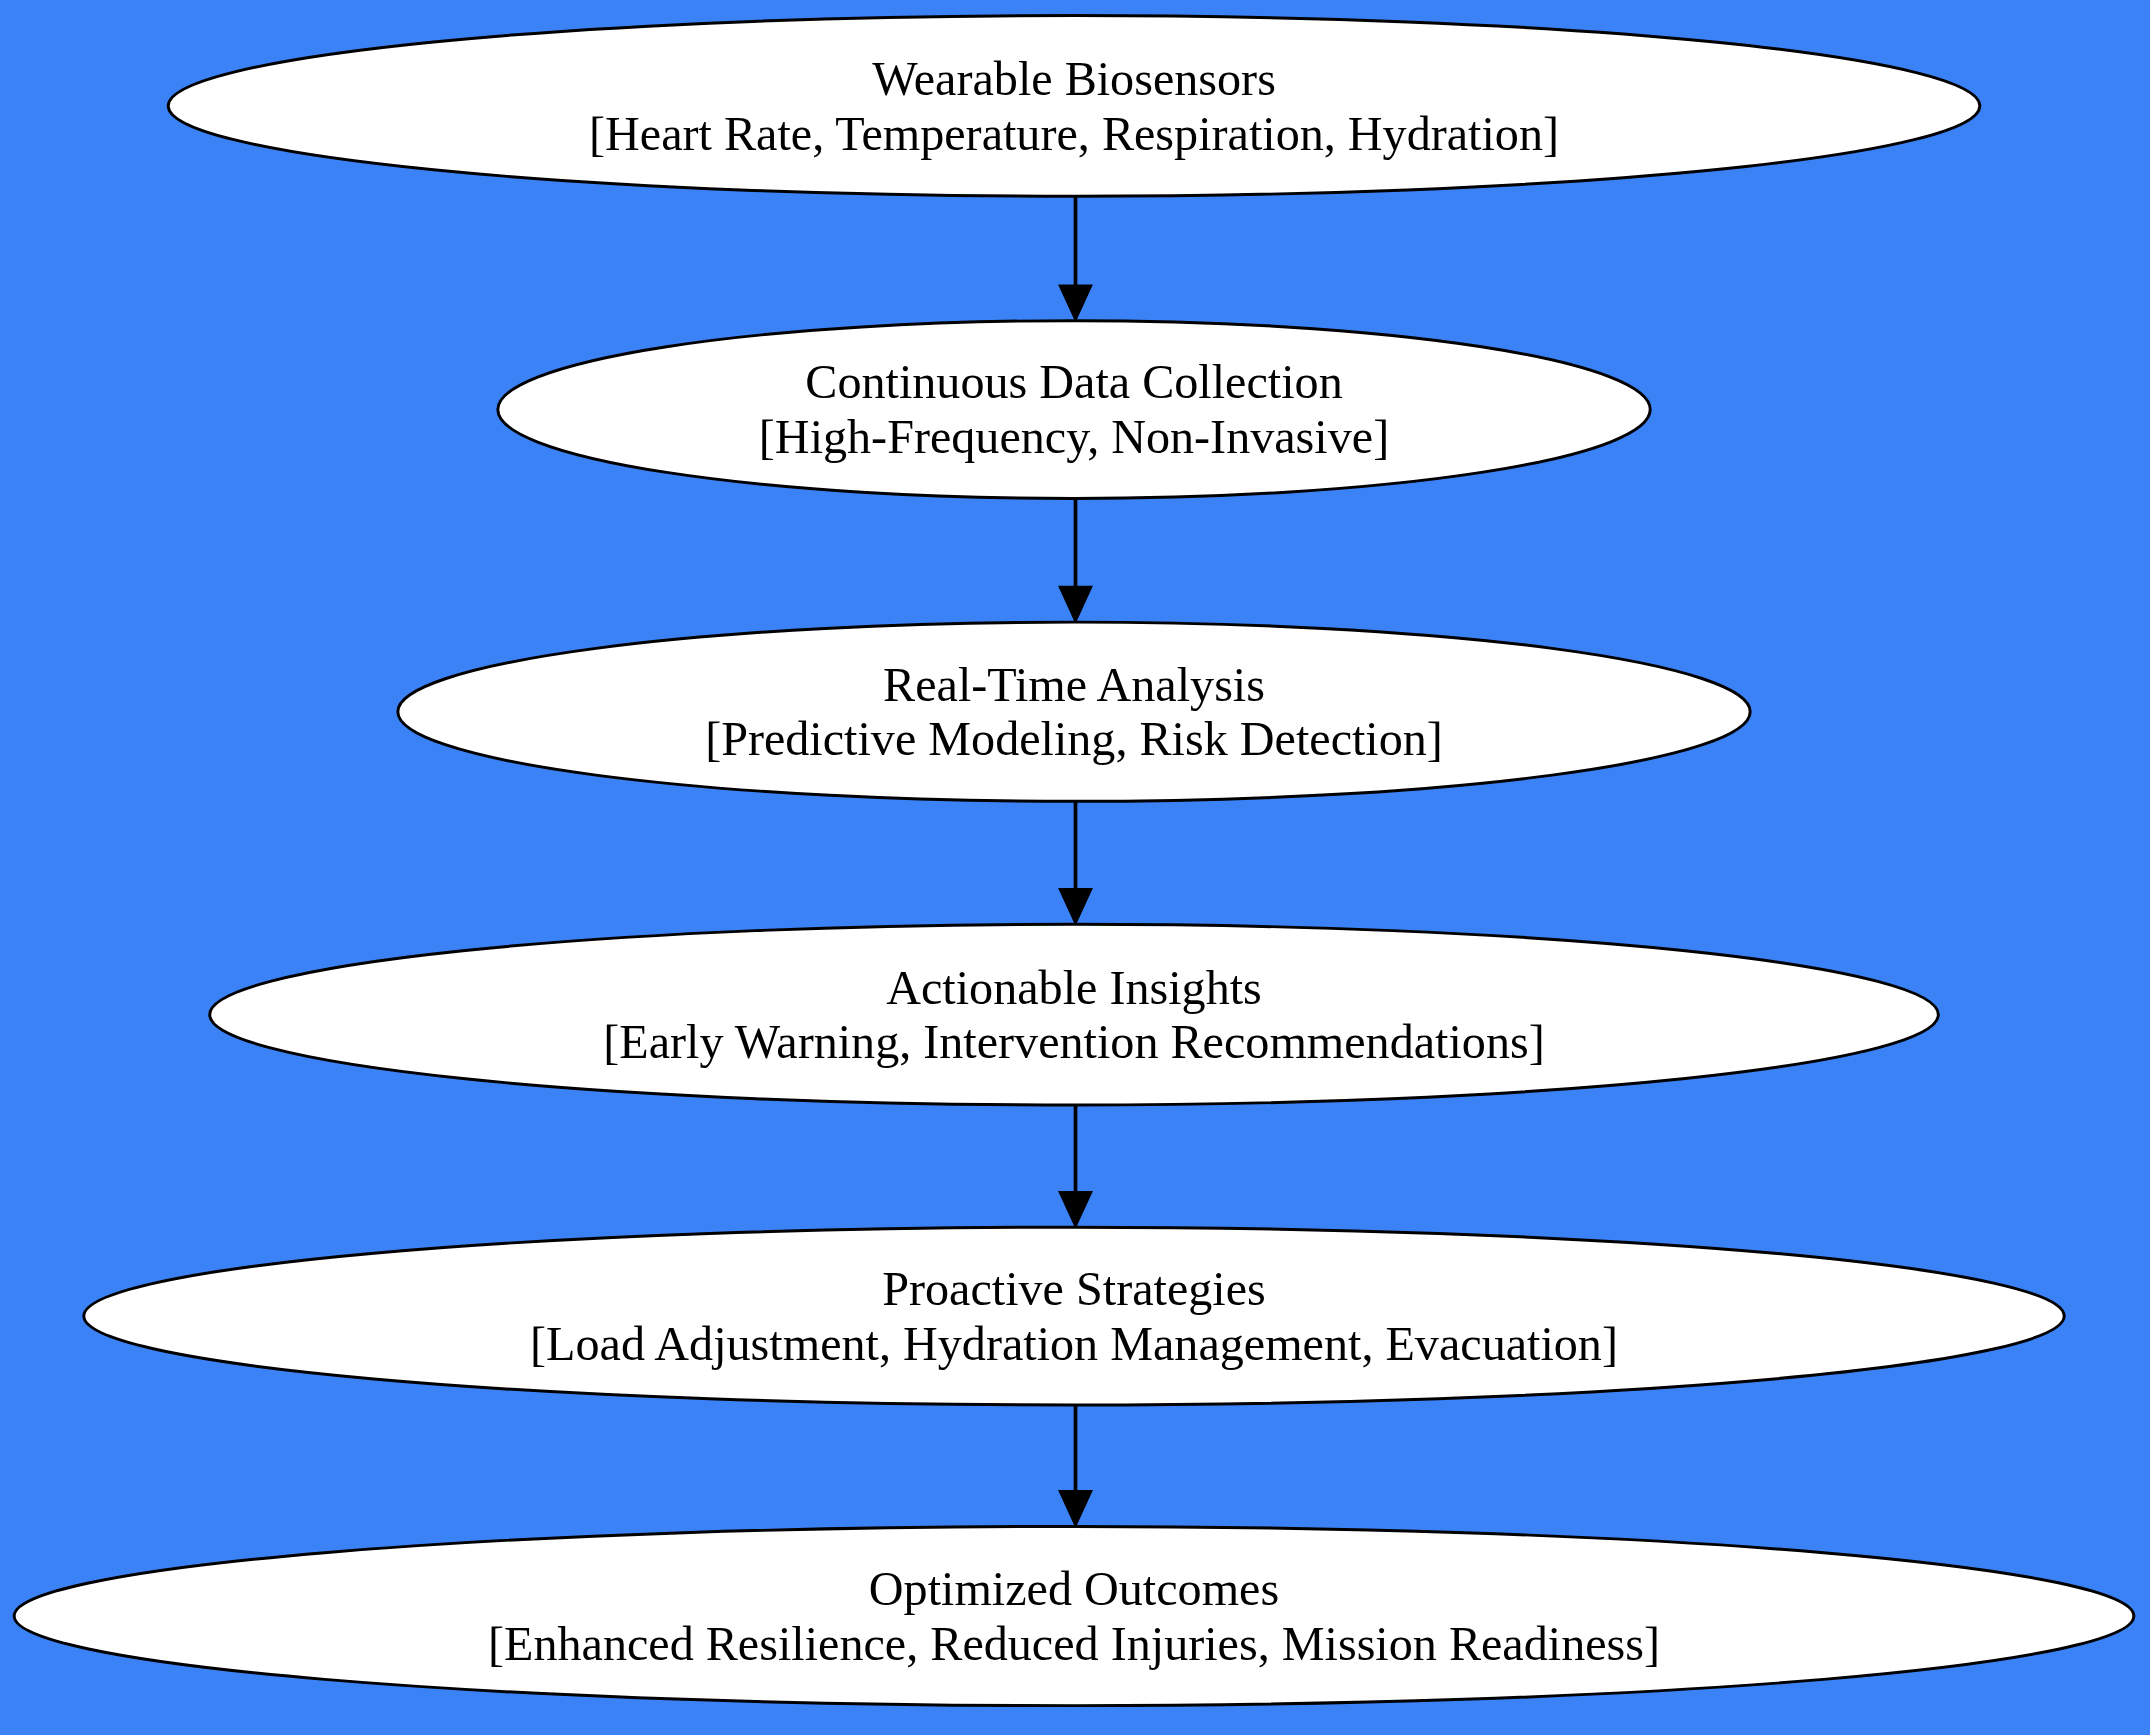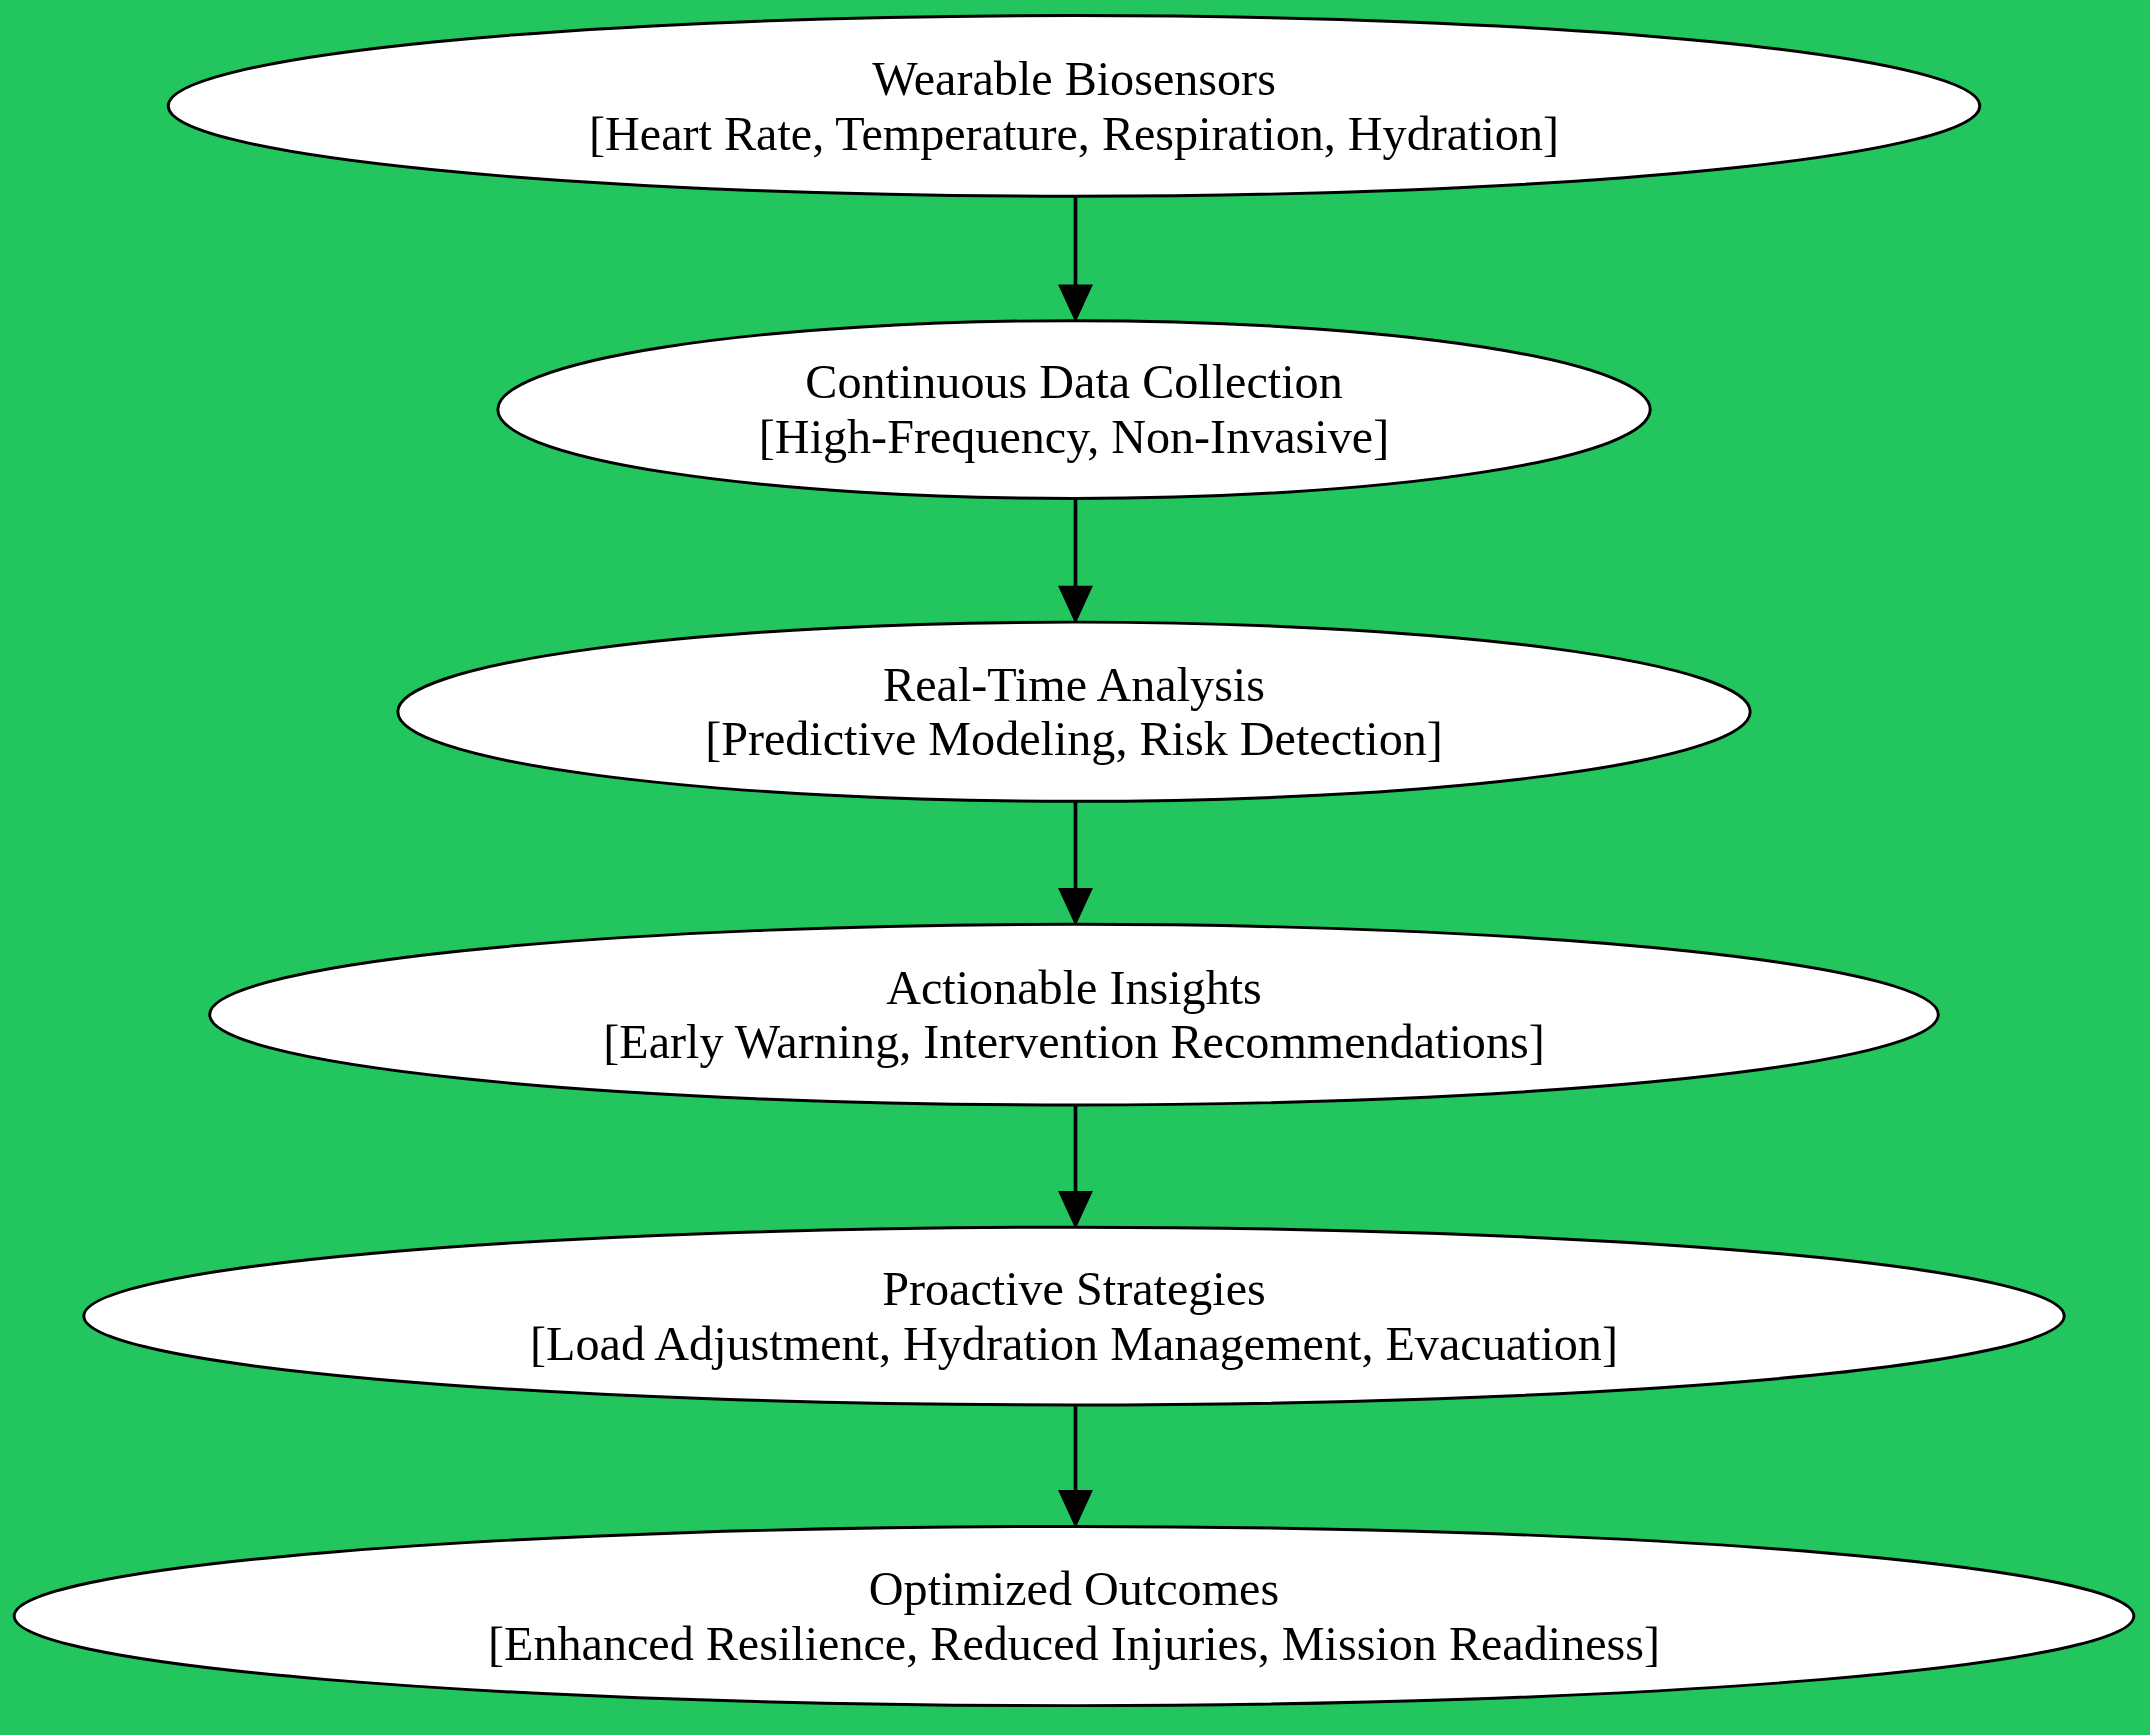--- a/index.html
+++ b/index.html
@@ -3,21 +3,21 @@
 <meta charset="utf-8">
 <style>
   html, body {
     margin: 0;
     padding: 0;
     background: #ffffff;
   }
   .canvas {
     width: 2151px;
     height: 1736px;
-    background: #22c55e;
+    background: #3b82f6;
     position: relative;
   }
   svg {
     display: block;
   }
   .node-ellipse {
     fill: #ffffff;
     stroke: #000000;
     stroke-width: 4;
   }

